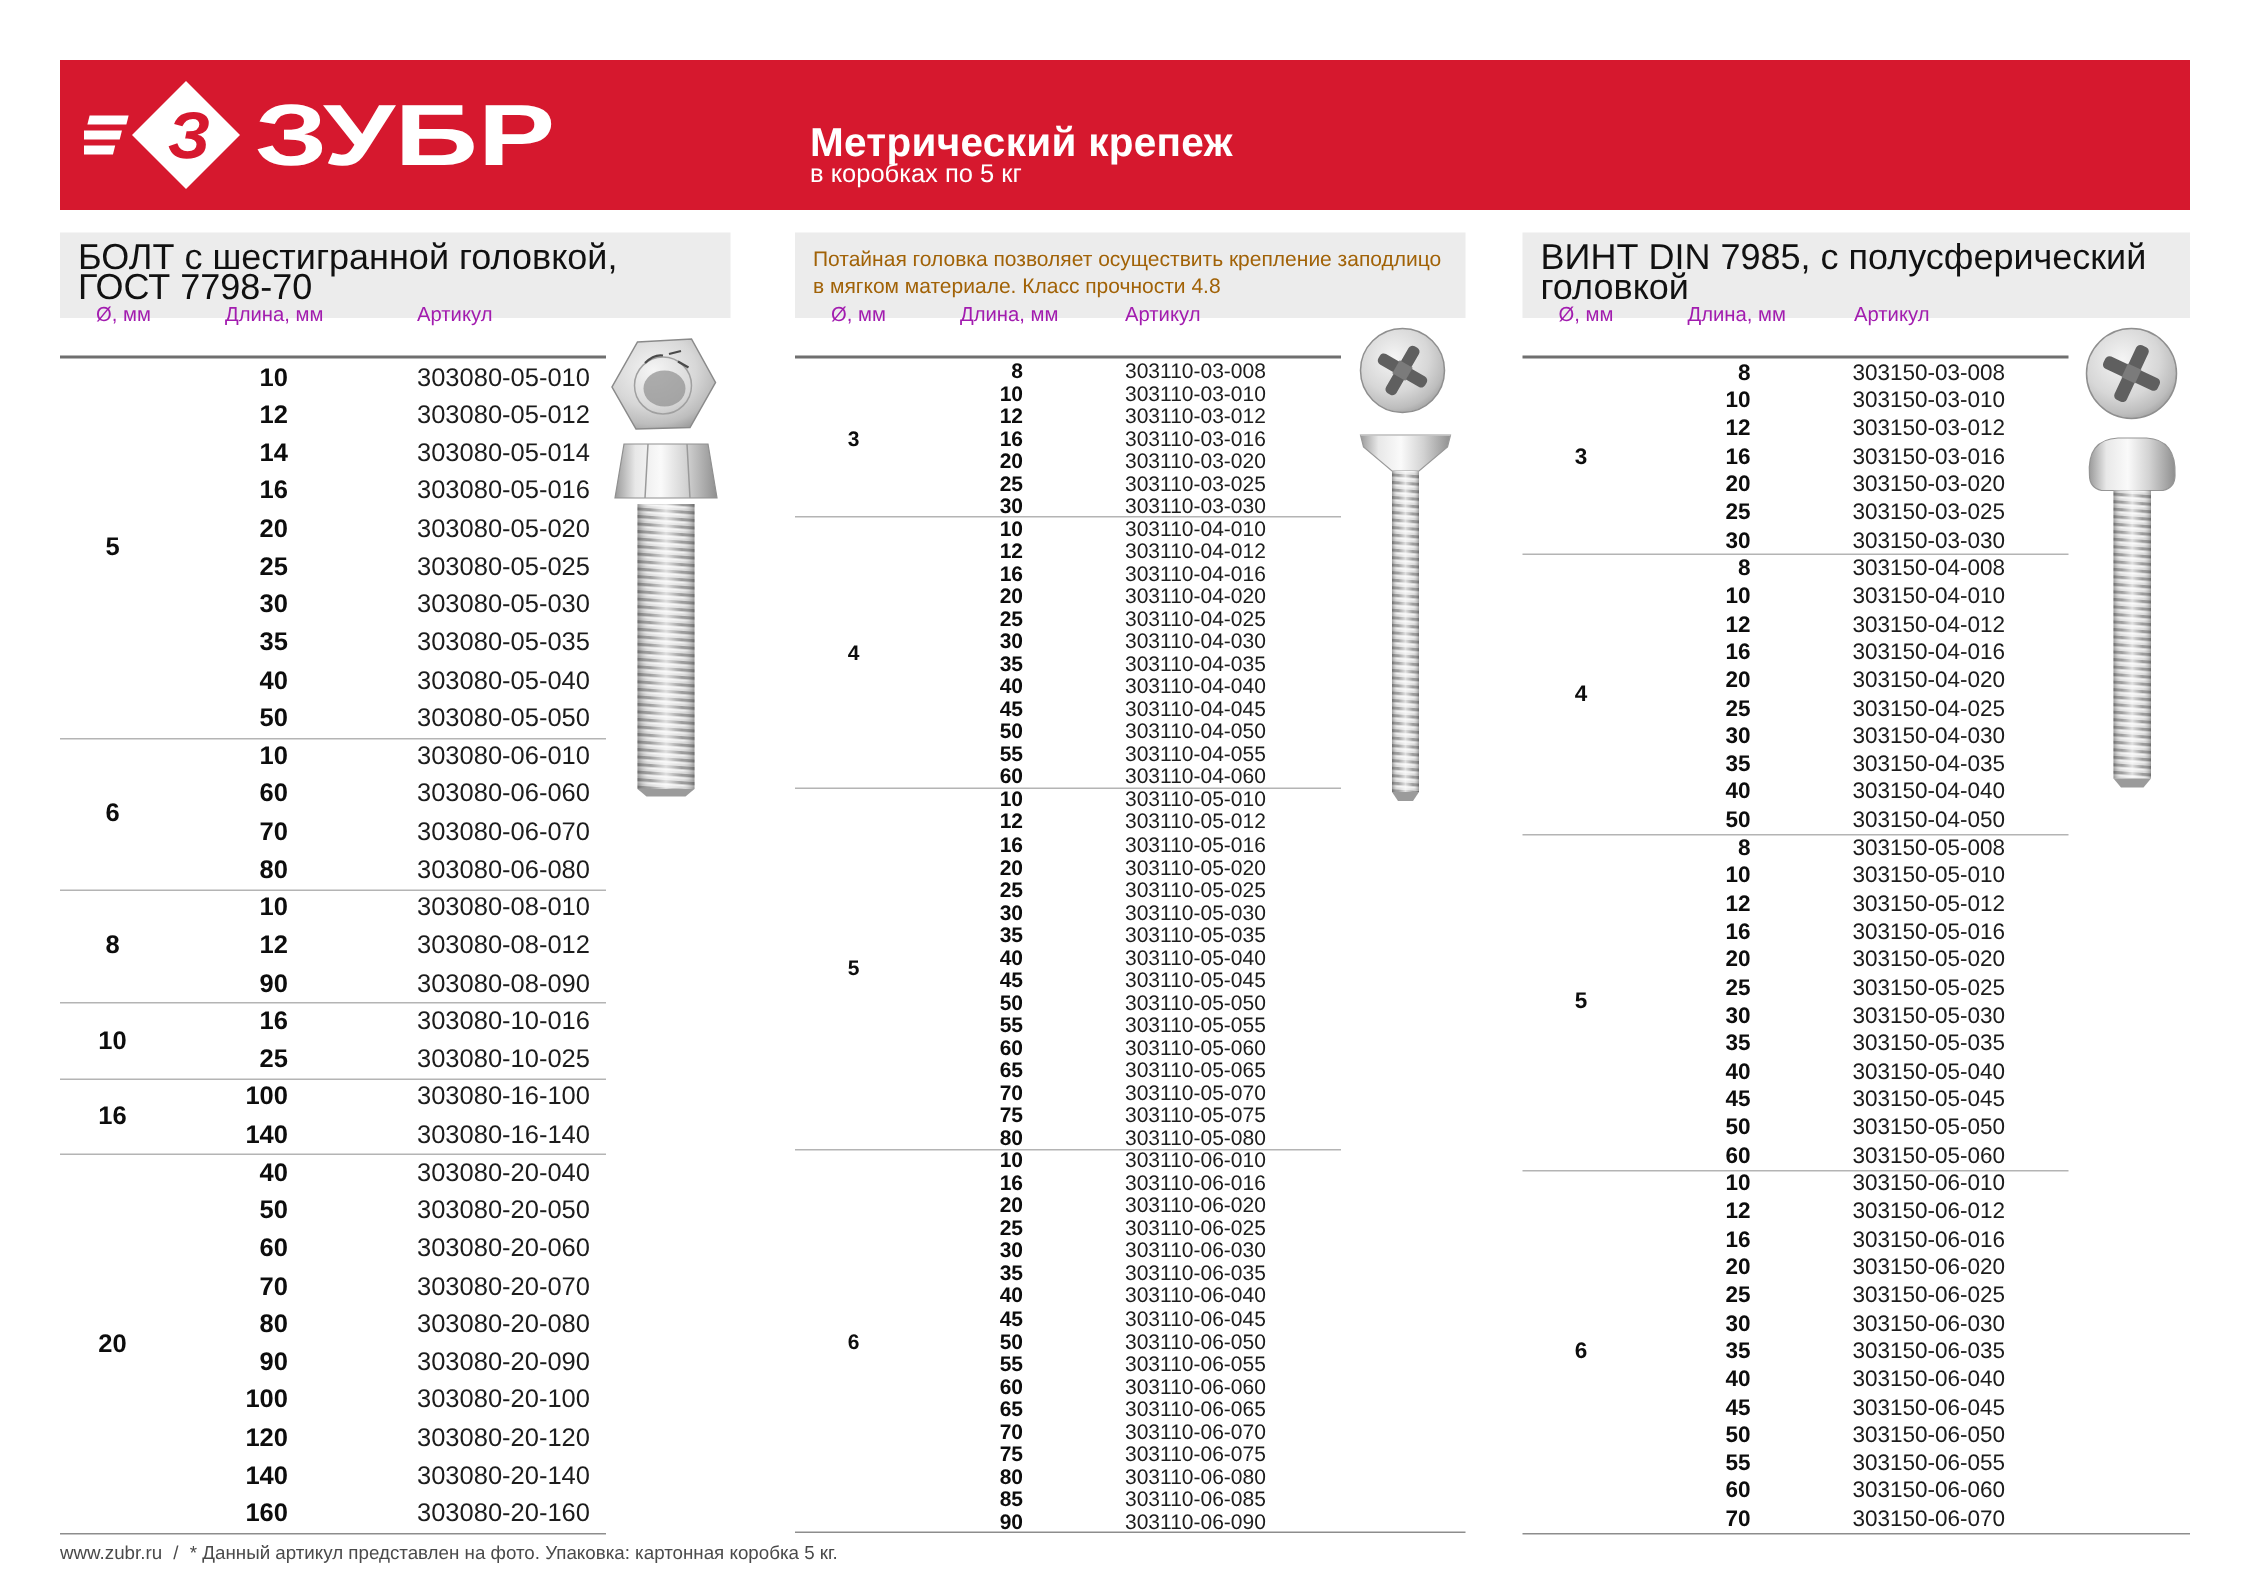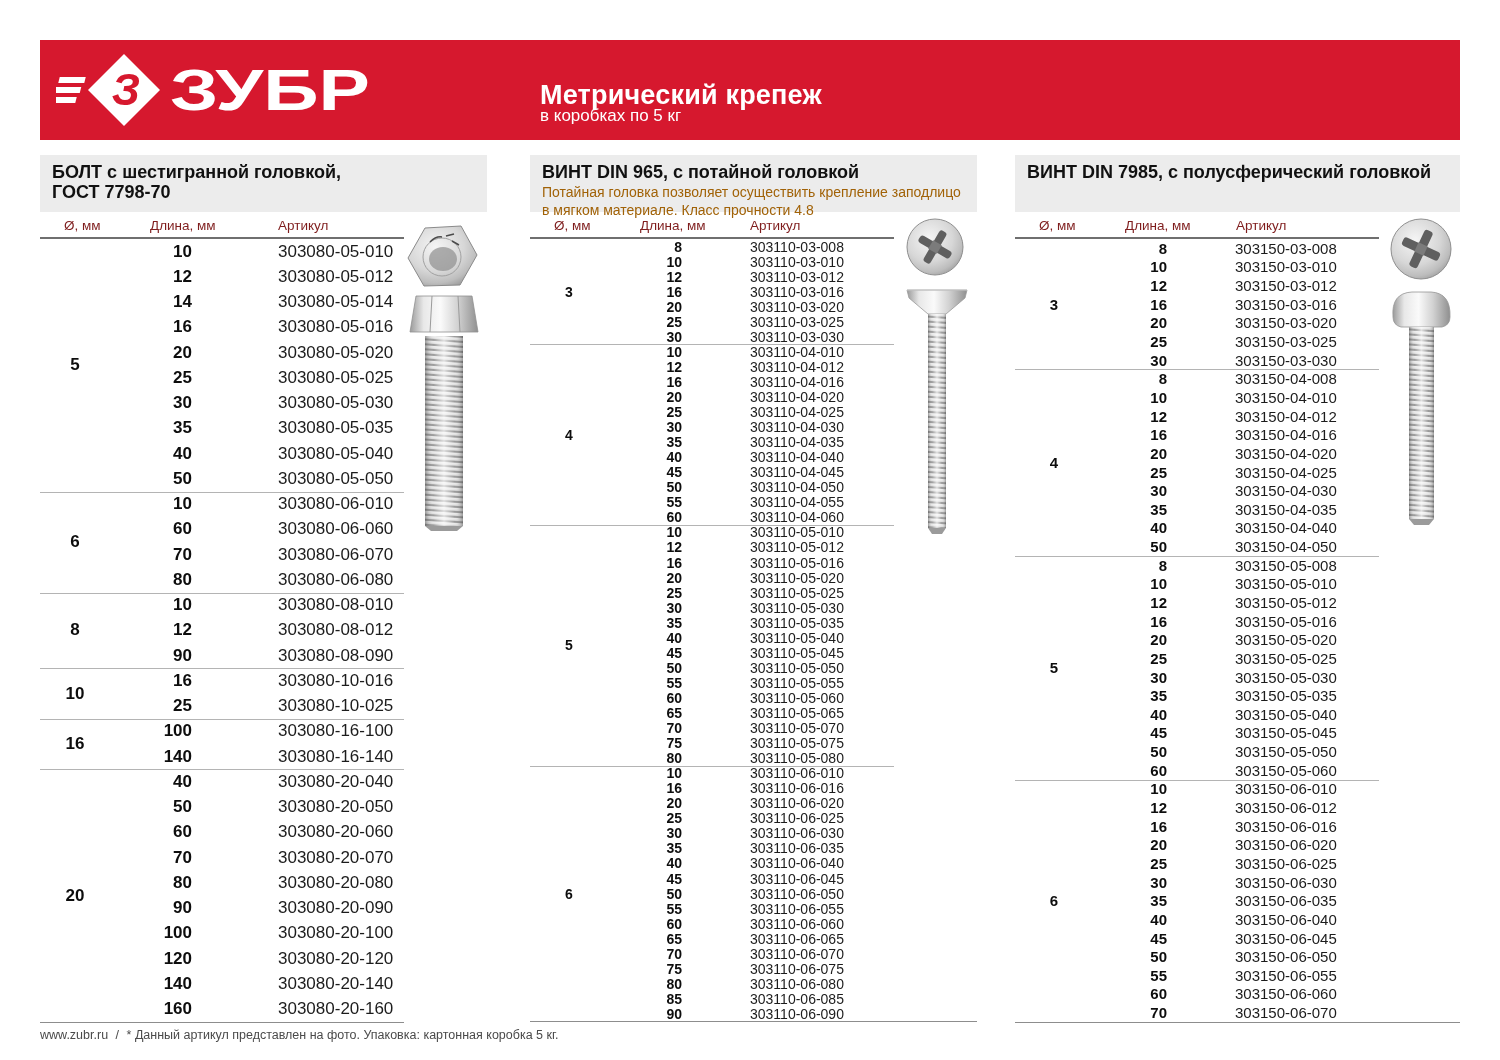--- a/index.html
+++ b/index.html
@@ -15,25 +15,25 @@
   
   .panel{position:absolute;top:155px;}
   .panel.t1{left:40px;width:447px;
     --rh:25.26px;--fs:17px;--diaw:70px;--lenw:82px;--skupad:86px;--chs:238px;--botw:364px;}
   .panel.t2{left:530px;width:447px;
     --rh:15.05px;--fs:14px;--diaw:78px;--lenw:74px;--skupad:68px;--chs:220px;--botw:447px;}
   .panel.t3{left:1015px;width:445px;
     --rh:18.65px;--fs:15px;--diaw:78px;--lenw:74px;--skupad:68px;--chs:221px;--botw:445px;}
 
   .phead{box-sizing:border-box;height:57px;background:#ececec;padding:7px 12px 0 12px;}
-  .ttl{margin:0;font-size:18px;line-height:20px;font-weight:700;color:#111;white-space:pre-line;}
+  .ttl{margin:0;font-size:24px;line-height:20px;font-weight:400;color:#111;white-space:pre-line;}
   .tdesc{margin:1px 0 0 0;font-size:14px;line-height:18px;color:#a16207;}
 
   .chrow{position:relative;height:22px;margin-top:3px;width:364px;border-bottom:2px solid #6f6f6f;}
-  .ch{position:absolute;bottom:4px;font-size:13.5px;color:#7f1d1d;}
+  .ch{position:absolute;bottom:20px;font-size:13.5px;color:#a21caf;}
   .ch-diameter{left:24px;}
   .ch-length{left:110px;}
   .ch-sku{left:var(--chs);}
 
   .tbody{width:100%;}
   .tbody::after{content:"";display:block;height:0;border-top:1px solid #8d8d8d;width:var(--botw);}
   .grp{display:flex;position:relative;}
   .grp + .grp::before{content:"";position:absolute;left:0;top:0;width:364px;height:1px;background:#b4b4b4;}
   .gdia{width:var(--diaw);display:flex;align-items:center;justify-content:center;
         font-weight:700;font-size:var(--fs);color:#0d0d0d;}
@@ -265,21 +265,20 @@
               <span class="tlen">160</span>
               <span class="tsku">303080-20-160</span>
             </div>
           </div>
         </div>
       </div>
   </section>
 
   <section class="panel t2">
     <header class="phead">
-      <h2 class="ttl">ВИНТ DIN 965, с потайной головкой</h2>
       <p class="tdesc">Потайная головка позволяет осуществить крепление заподлицо в мягком материале. Класс прочности 4.8</p>
     </header>
     <div class="chrow">
       <span class="ch ch-diameter">Ø, мм</span>
       <span class="ch ch-length">Длина, мм</span>
       <span class="ch ch-sku">Артикул</span>
     </div>
     <div class="tbody">
         <div class="grp">
           <div class="gdia">3</div>

